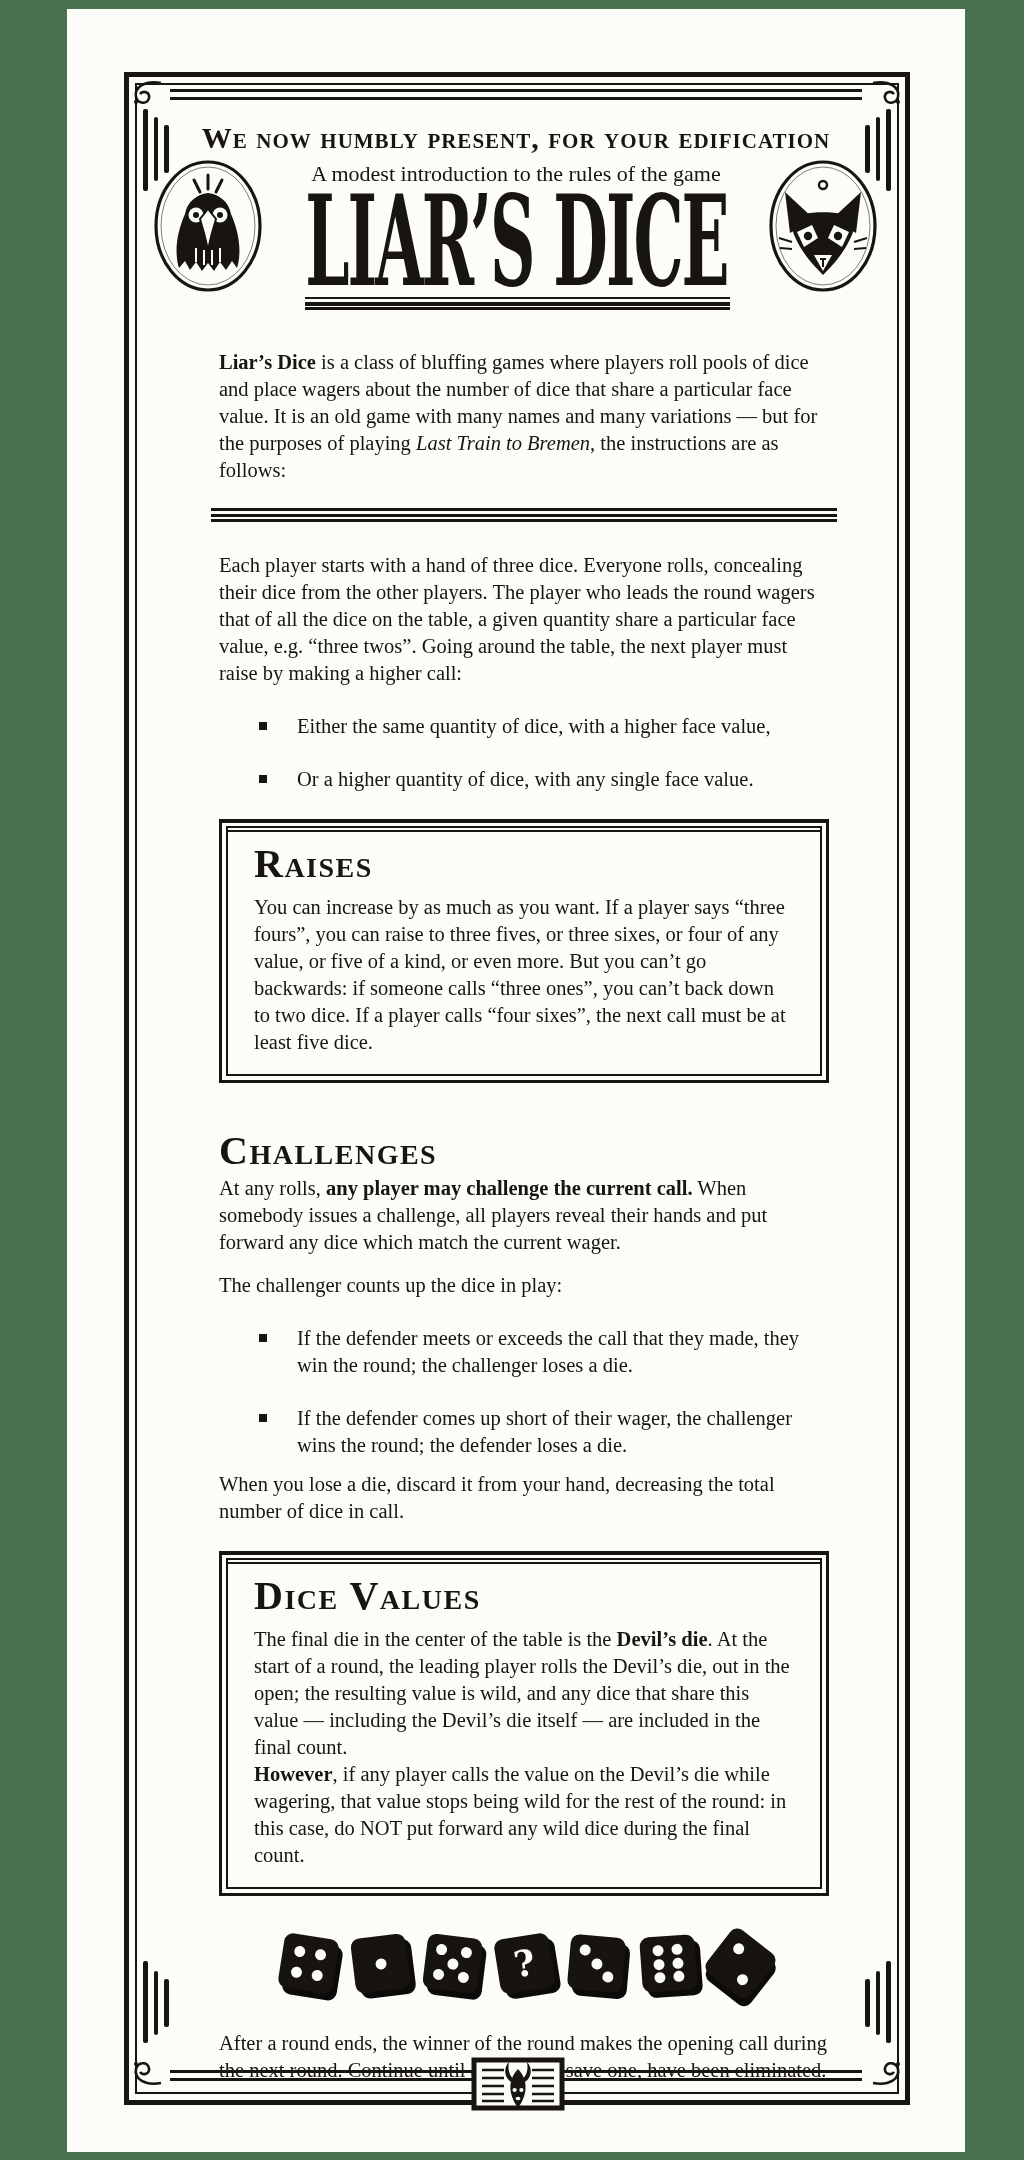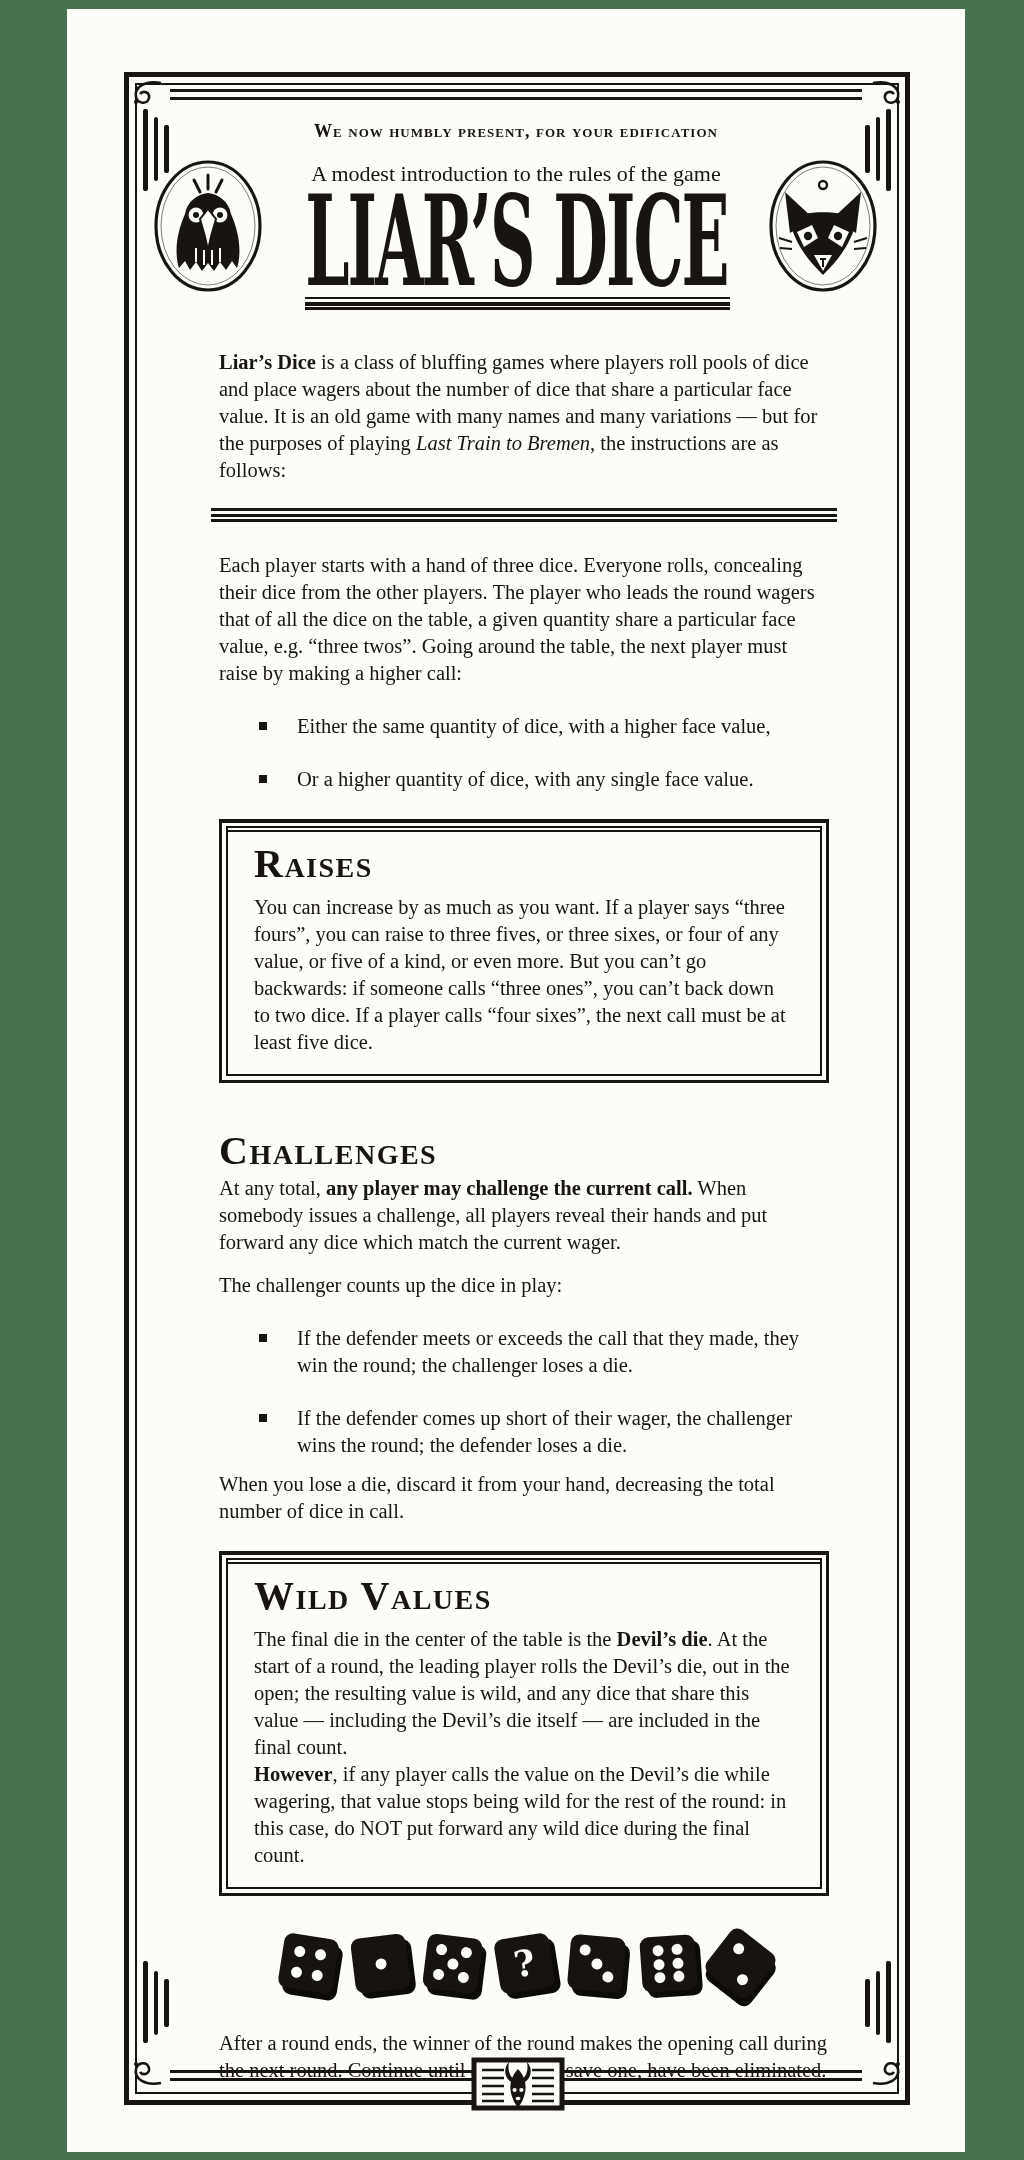--- a/index.html
+++ b/index.html
@@ -31,21 +31,21 @@
   .dashes i{display:block;width:4.5px;background:var(--ink);border-radius:2px;}
   .dashes i:nth-child(1){height:82px;margin-top:0;}
   .dashes i:nth-child(2){height:64px;margin-top:8px;}
   .dashes i:nth-child(3){height:48px;margin-top:16px;}
   .dashes.tl{left:76px;top:100px;}
   .dashes.tr{left:796px;top:100px;transform:scaleX(-1);}
   .dashes.bl{left:76px;top:1938px;transform:scaleY(-1);}
   .dashes.br{left:796px;top:1938px;transform:scale(-1,-1);}
   
   .kicker{position:absolute;left:0;right:0;top:112px;text-align:center;
-          font-weight:700;font-variant:small-caps;font-size:18px;
+          font-weight:700;font-variant:small-caps;font-size:30px;
           letter-spacing:1px;}
   .subtitle{position:absolute;left:0;right:0;top:152px;text-align:center;
             font-size:22px;}
   .title{position:absolute;left:0;right:0;top:176px;text-align:center;
          height:112px;white-space:nowrap;}
   .title span{display:inline-block;font-family:"DejaVu Serif",serif;
          font-weight:700;font-size:126px;line-height:112px;
          letter-spacing:-4px;transform:scaleX(.5);transform-origin:50% 50%;}
   .title-rule{position:absolute;left:238px;top:288px;width:425px;height:13px;
               border-top:2px solid var(--ink);border-bottom:3px solid var(--ink);}
@@ -196,34 +196,34 @@
 
     <div class="rulebox">
       <div class="rulebox-inner">
         <div class="boxhead">Raises</div>
         <p>You can increase by as much as you want. If a player says “three fours”, you can raise to three fives, or three sixes, or four of any value, or five of a kind, or even more. But you can’t go backwards: if someone calls “three ones”, you can’t back down to two dice. If a player calls “four sixes”, the next call must be at least five dice.</p>
       </div>
     </div>
 
     <div class="sechead">Challenges</div>
 
-    <p class="tight"><span>At any total, </span><b>any player may challenge the current call.</b><span> When somebody issues a challenge, all players reveal their hands and put forward any dice which match the current wager.</span></p>
+    <p class="tight"><span>At any rolls, </span><b>any player may challenge the current call.</b><span> When somebody issues a challenge, all players reveal their hands and put forward any dice which match the current wager.</span></p>
 
     <p style="margin-top:16px">The challenger counts up the dice in play:</p>
 
     <ul class="sq" style="margin-top:12px">
       <li>If the defender meets or exceeds the call that they made, they win the round; the challenger loses a die.</li>
       <li>If the defender comes up short of their wager, the challenger wins the round; the defender loses a die.</li>
     </ul>
 
     <p style="margin-top:12px">When you lose a die, discard it from your hand, decreasing the total number of dice in call.</p>
 
     <div class="rulebox">
       <div class="rulebox-inner">
-        <div class="boxhead">Wild Values</div>
+        <div class="boxhead">Dice Values</div>
         <p><span>The final die in the center of the table is the </span><b>Devil’s die</b><span>. At the start of a round, the leading player rolls the Devil’s die, out in the open; the resulting value is wild, and any dice that share this value — including the Devil’s die itself — are included in the final count.</span></p>
         <p style="margin-top:0"><b>However</b><span>, if any player calls the value on the Devil’s die while wagering, that value stops being wild for the rest of the round: in this case, do NOT put forward any wild dice during the final count.</span></p>
       </div>
     </div>
 
     <div class="dice-row">
         <div class="die" style="transform: rotate(9deg);">
           <span class="pip" style="left: 31%; top: 31%;"></span>
           <span class="pip" style="left: 69%; top: 31%;"></span>
           <span class="pip" style="left: 31%; top: 69%;"></span>

